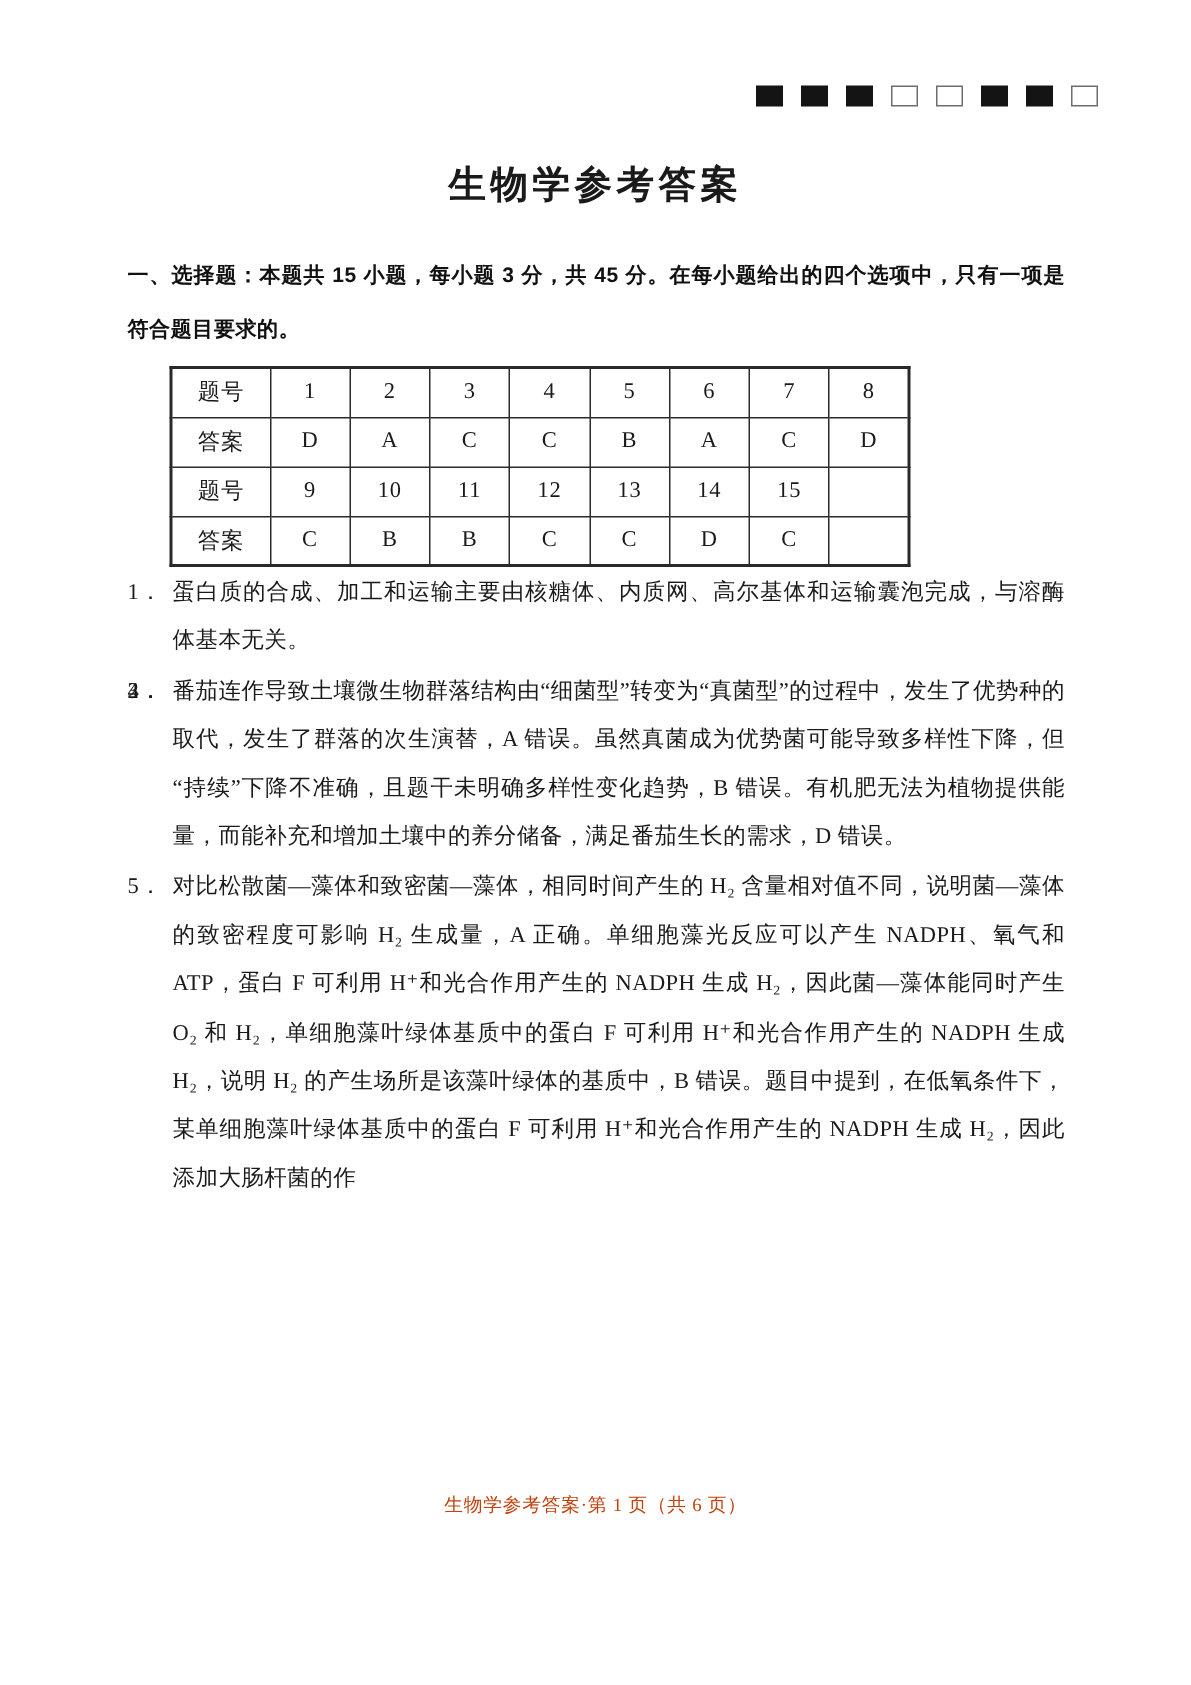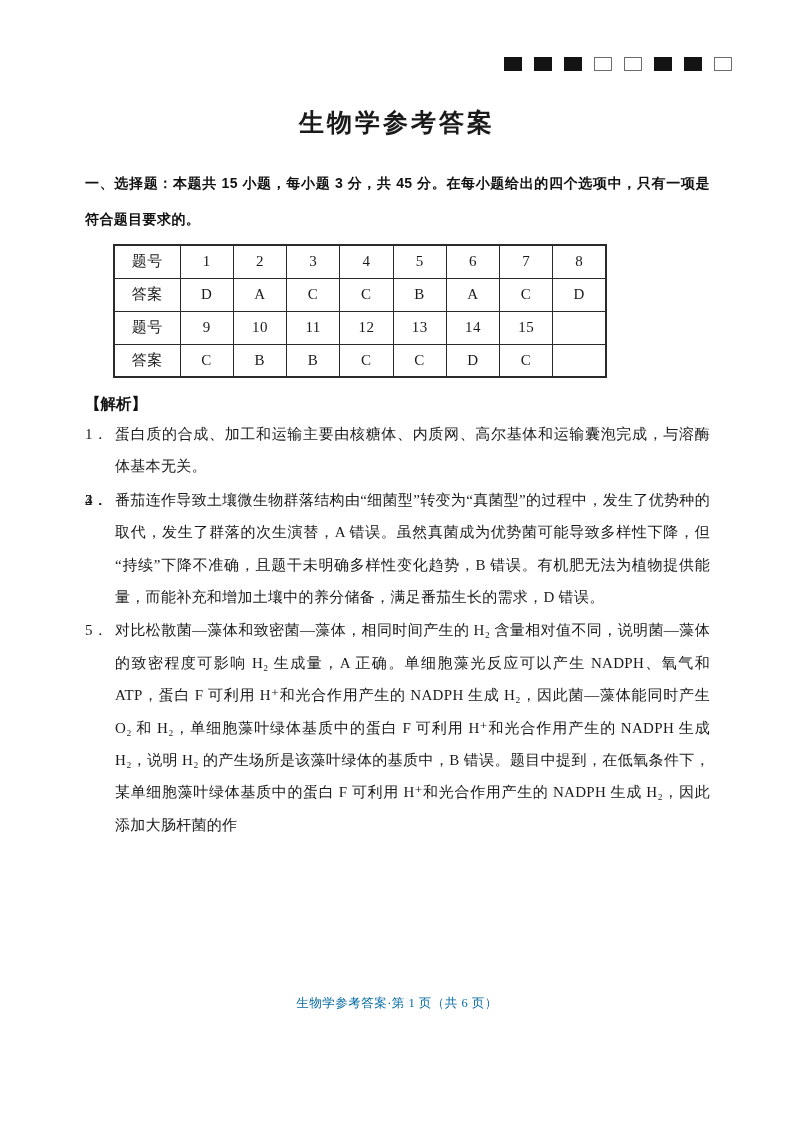--- a/index.html
+++ b/index.html
@@ -83,21 +83,21 @@
     width:30px;
   }
 
   .page-footer {
     position:absolute;
     top:995px; left:0;
     width:100%;
     text-align:center;
     font-size:12.5px;
     letter-spacing:0.5px;
-    color:#0369a1;
+    color:#c2410c;
   }
 </style>
 </head>
 <body>
 
 <div class="reg-marks">
     <span class="sq filled"></span>
     <span class="sq filled"></span>
     <span class="sq filled"></span>
     <span class="sq outline"></span>
@@ -155,21 +155,20 @@
         <td>B</td>
         <td>C</td>
         <td>C</td>
         <td>D</td>
         <td>C</td>
         <td></td>
       </tr>
     </tbody>
   </table>
 
-  <p class="analysis-label">【解析】</p>
 
   <div class="analysis-item">
     <span class="item-num">1．</span>
     <span>蛋白质的合成、加工和运输主要由核糖体、内质网、高尔基体和运输囊泡完成，与溶酶体基本无关。</span>
   </div>
   <div class="analysis-item">
     <span class="item-num">2．</span>
   </div>
   <div class="analysis-item">
     <span class="item-num">3．</span>

